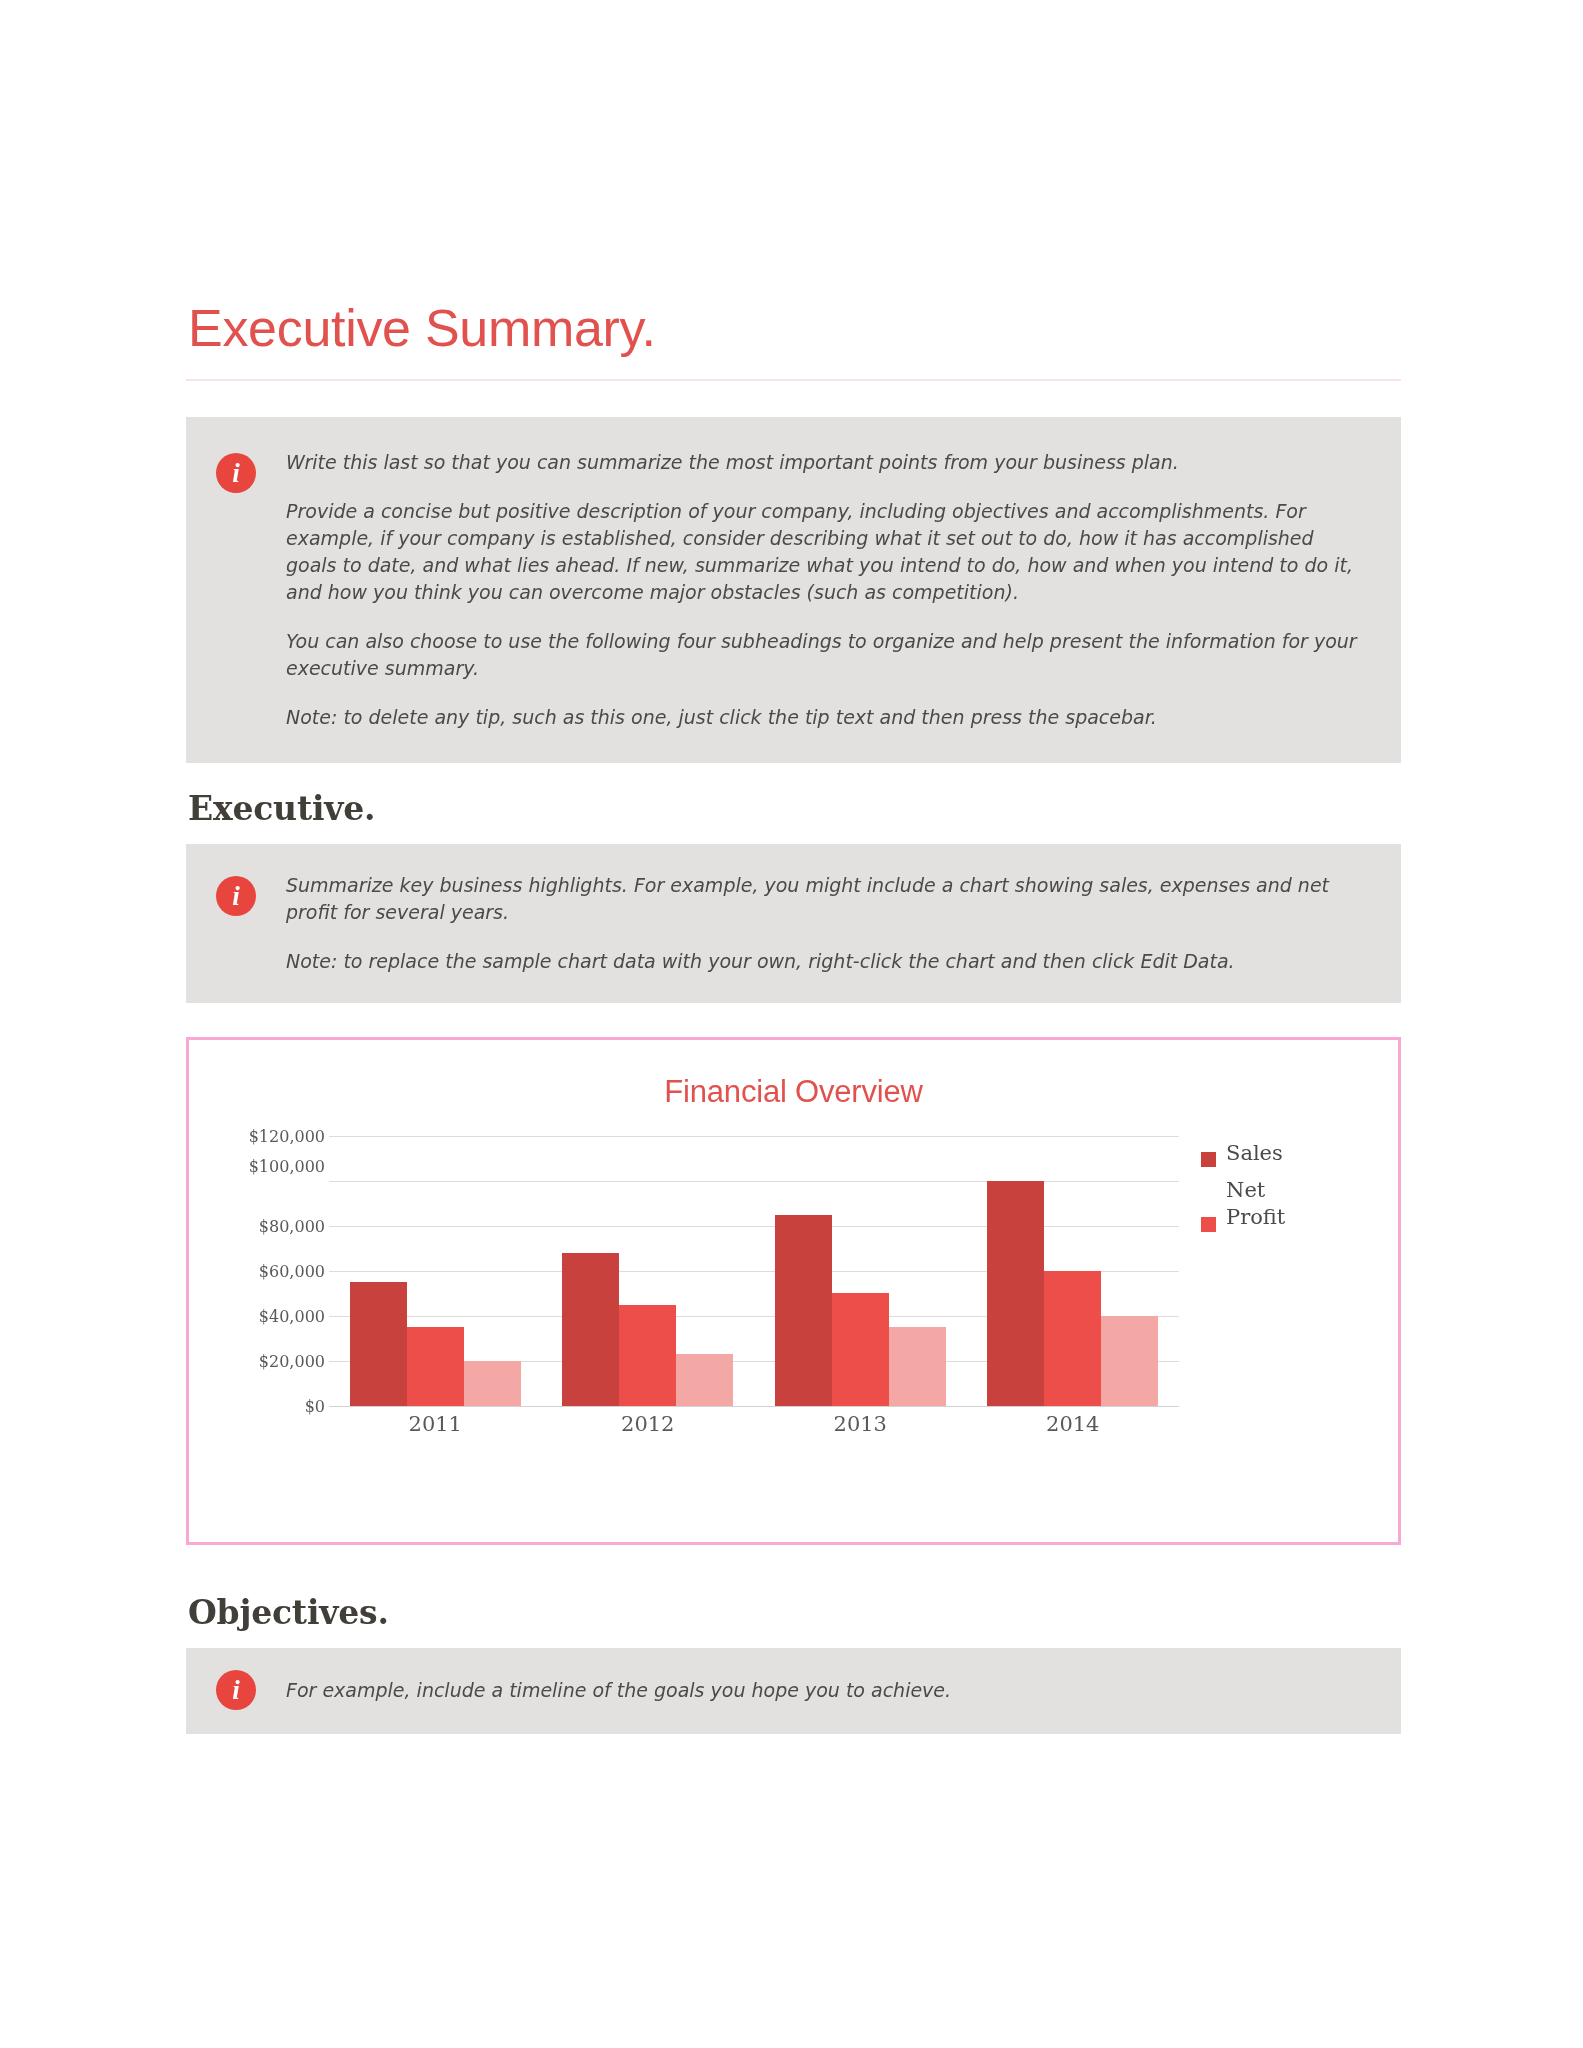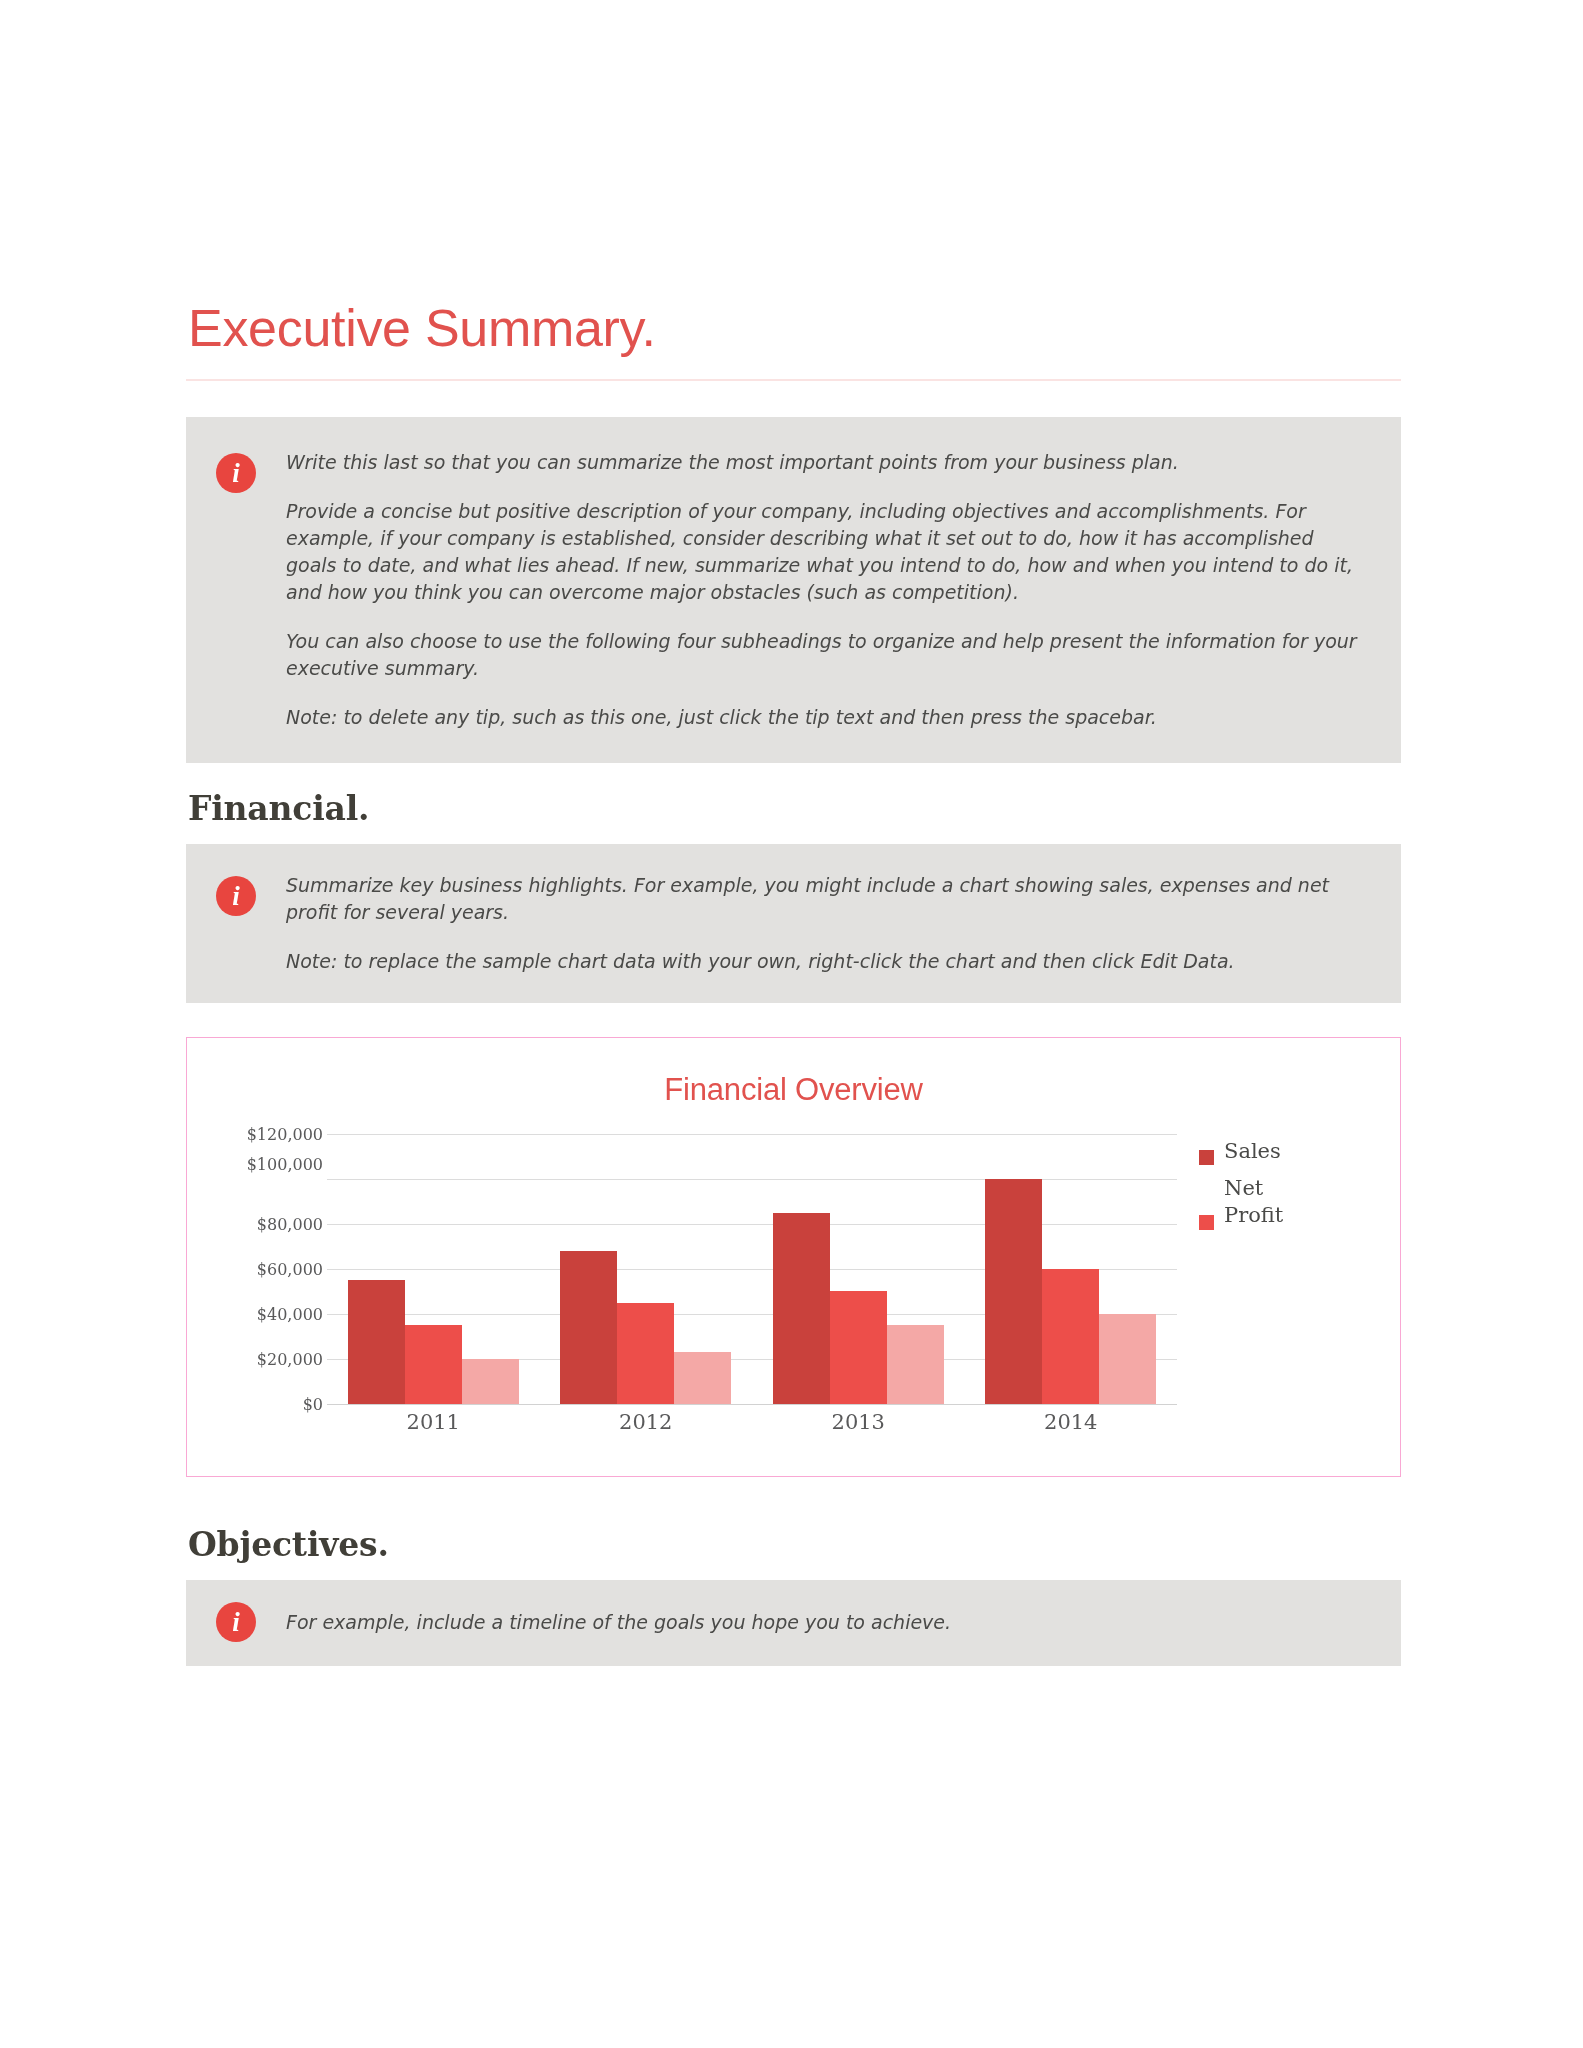--- a/index.html
+++ b/index.html
@@ -96,25 +96,25 @@
     font-family: "DejaVu Serif", "Liberation Serif", serif;
     font-weight: 700;
     font-size: 33px;
     color: #413F38;
     margin: 26px 0 16px 2px;
     letter-spacing: -0.2px;
   }
 
   
   .chart-card {
-    border: 1px solid #f9a8d4;
+    border: 3px solid #f9a8d4;
     background: #ffffff;
     box-sizing: border-box;
     width: 100%;
-    height: 440px;
+    height: 508px;
     margin-top: 34px;
     position: relative;
   }
   .chart-title {
     text-align: center;
     font-family: "Liberation Sans", sans-serif;
     font-size: 31px;
     font-weight: 400;
     color: #E1524E;
     padding-top: 34px;
@@ -233,21 +233,21 @@
     <div class="tip">
       <div class="tip-icon">i</div>
       <div class="tip-body">
         <p>Write this last so that you can summarize the most important points from your business plan.</p>
         <p>Provide a concise but positive description of your company, including objectives and accomplishments. For example, if your company is established, consider describing what it set out to do, how it has accomplished goals to date, and what lies ahead. If new, summarize what you intend to do, how and when you intend to do it, and how you think you can overcome major obstacles (such as competition).</p>
         <p>You can also choose to use the following four subheadings to organize and help present the information for your executive summary.</p>
         <p>Note: to delete any tip, such as this one, just click the tip text and then press the spacebar.</p>
       </div>
     </div>
 
-    <h2 class="section-heading">Financial.</h2>
+    <h2 class="section-heading">Executive.</h2>
 
     <div class="tip tip--sm">
       <div class="tip-icon">i</div>
       <div class="tip-body">
         <p>Summarize key business highlights. For example, you might include a chart showing sales, expenses and net profit for several years.</p>
         <p>Note: to replace the sample chart data with your own, right-click the chart and then click Edit Data.</p>
       </div>
     </div>
 
     <div class="chart-card">

